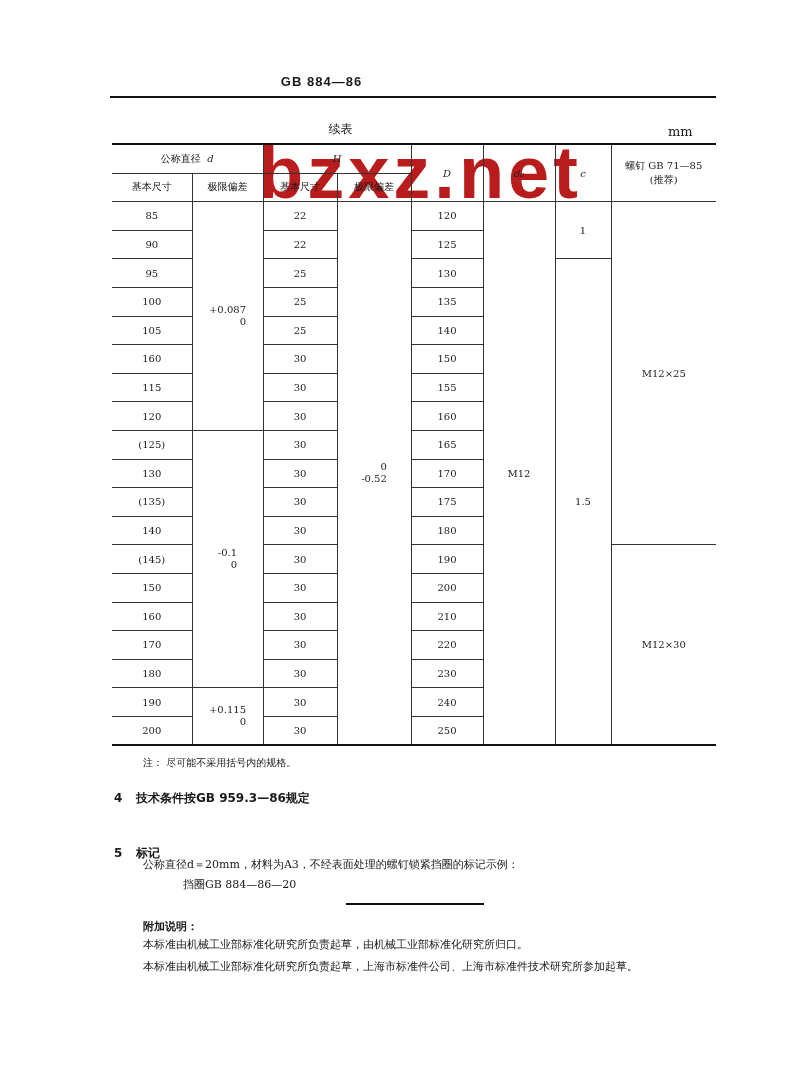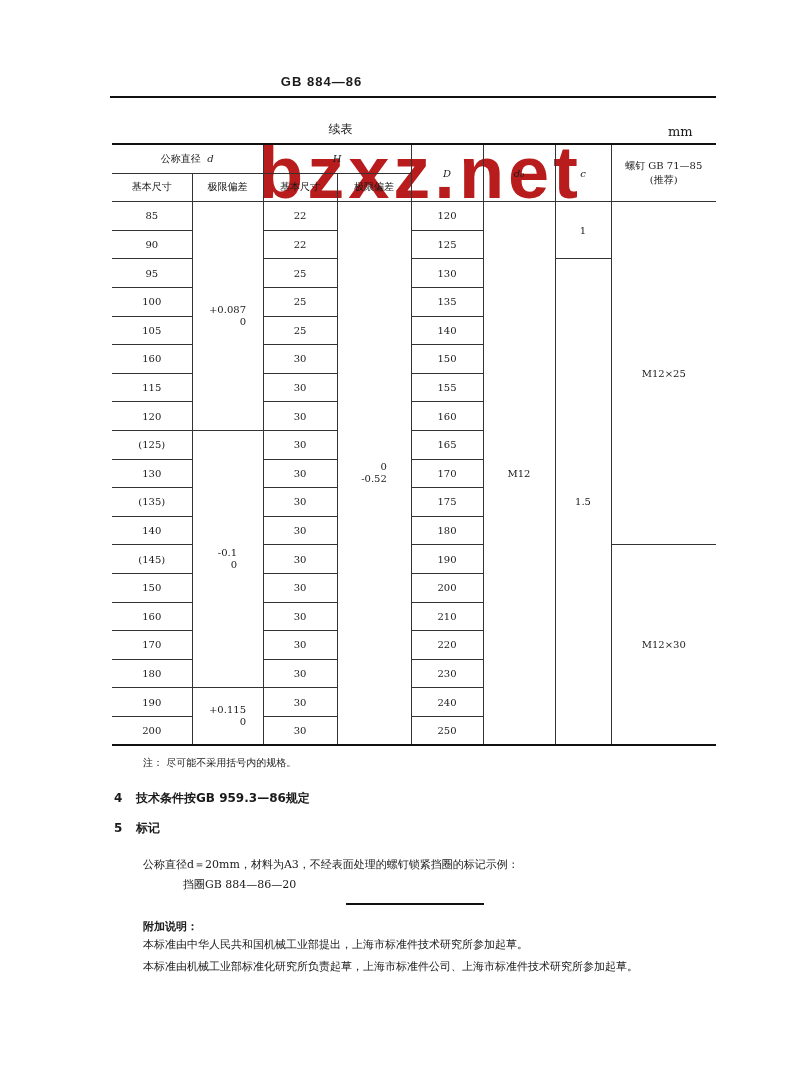--- a/index.html
+++ b/index.html
@@ -176,24 +176,24 @@
       <td>250</td>
     </tr>
   </tbody>
 </table>
 
 <div class="note">注：  尽可能不采用括号内的规格。</div>
 
 <div class="sec" style="top:790px;">
   <span class="num">4</span><span>技术条件按GB  959.3—86规定</span>
 </div>
-<div class="sec" style="top:820px;">
+<div class="sec" style="top:845px;">
   <span class="num">5</span><span>标记</span>
 </div>
 
 <div class="para" style="top:857px;">公称直径d＝20mm，材料为A3，不经表面处理的螺钉锁紧挡圈的标记示例：</div>
 <div class="para" style="top:877px;margin-left:40px;">挡圈GB  884—86—20</div>
 
 <div class="divider"></div>
 
 <div class="para bold" style="top:919px; font-size:11px;">附加说明：</div>
-<div class="para" style="top:937px;">本标准由中华人民共和国机械工业部提出，上海市标准件技术研究所参加起草。</div>
+<div class="para" style="top:937px;">本标准由机械工业部标准化研究所负责起草，由机械工业部标准化研究所归口。</div>
 <div class="para" style="top:957px; left:130px; width:600px; line-height:19px; text-indent:13px;">本标准由机械工业部标准化研究所负责起草，上海市标准件公司、上海市标准件技术研究所参加起草。</div>
 
 </body></html>

